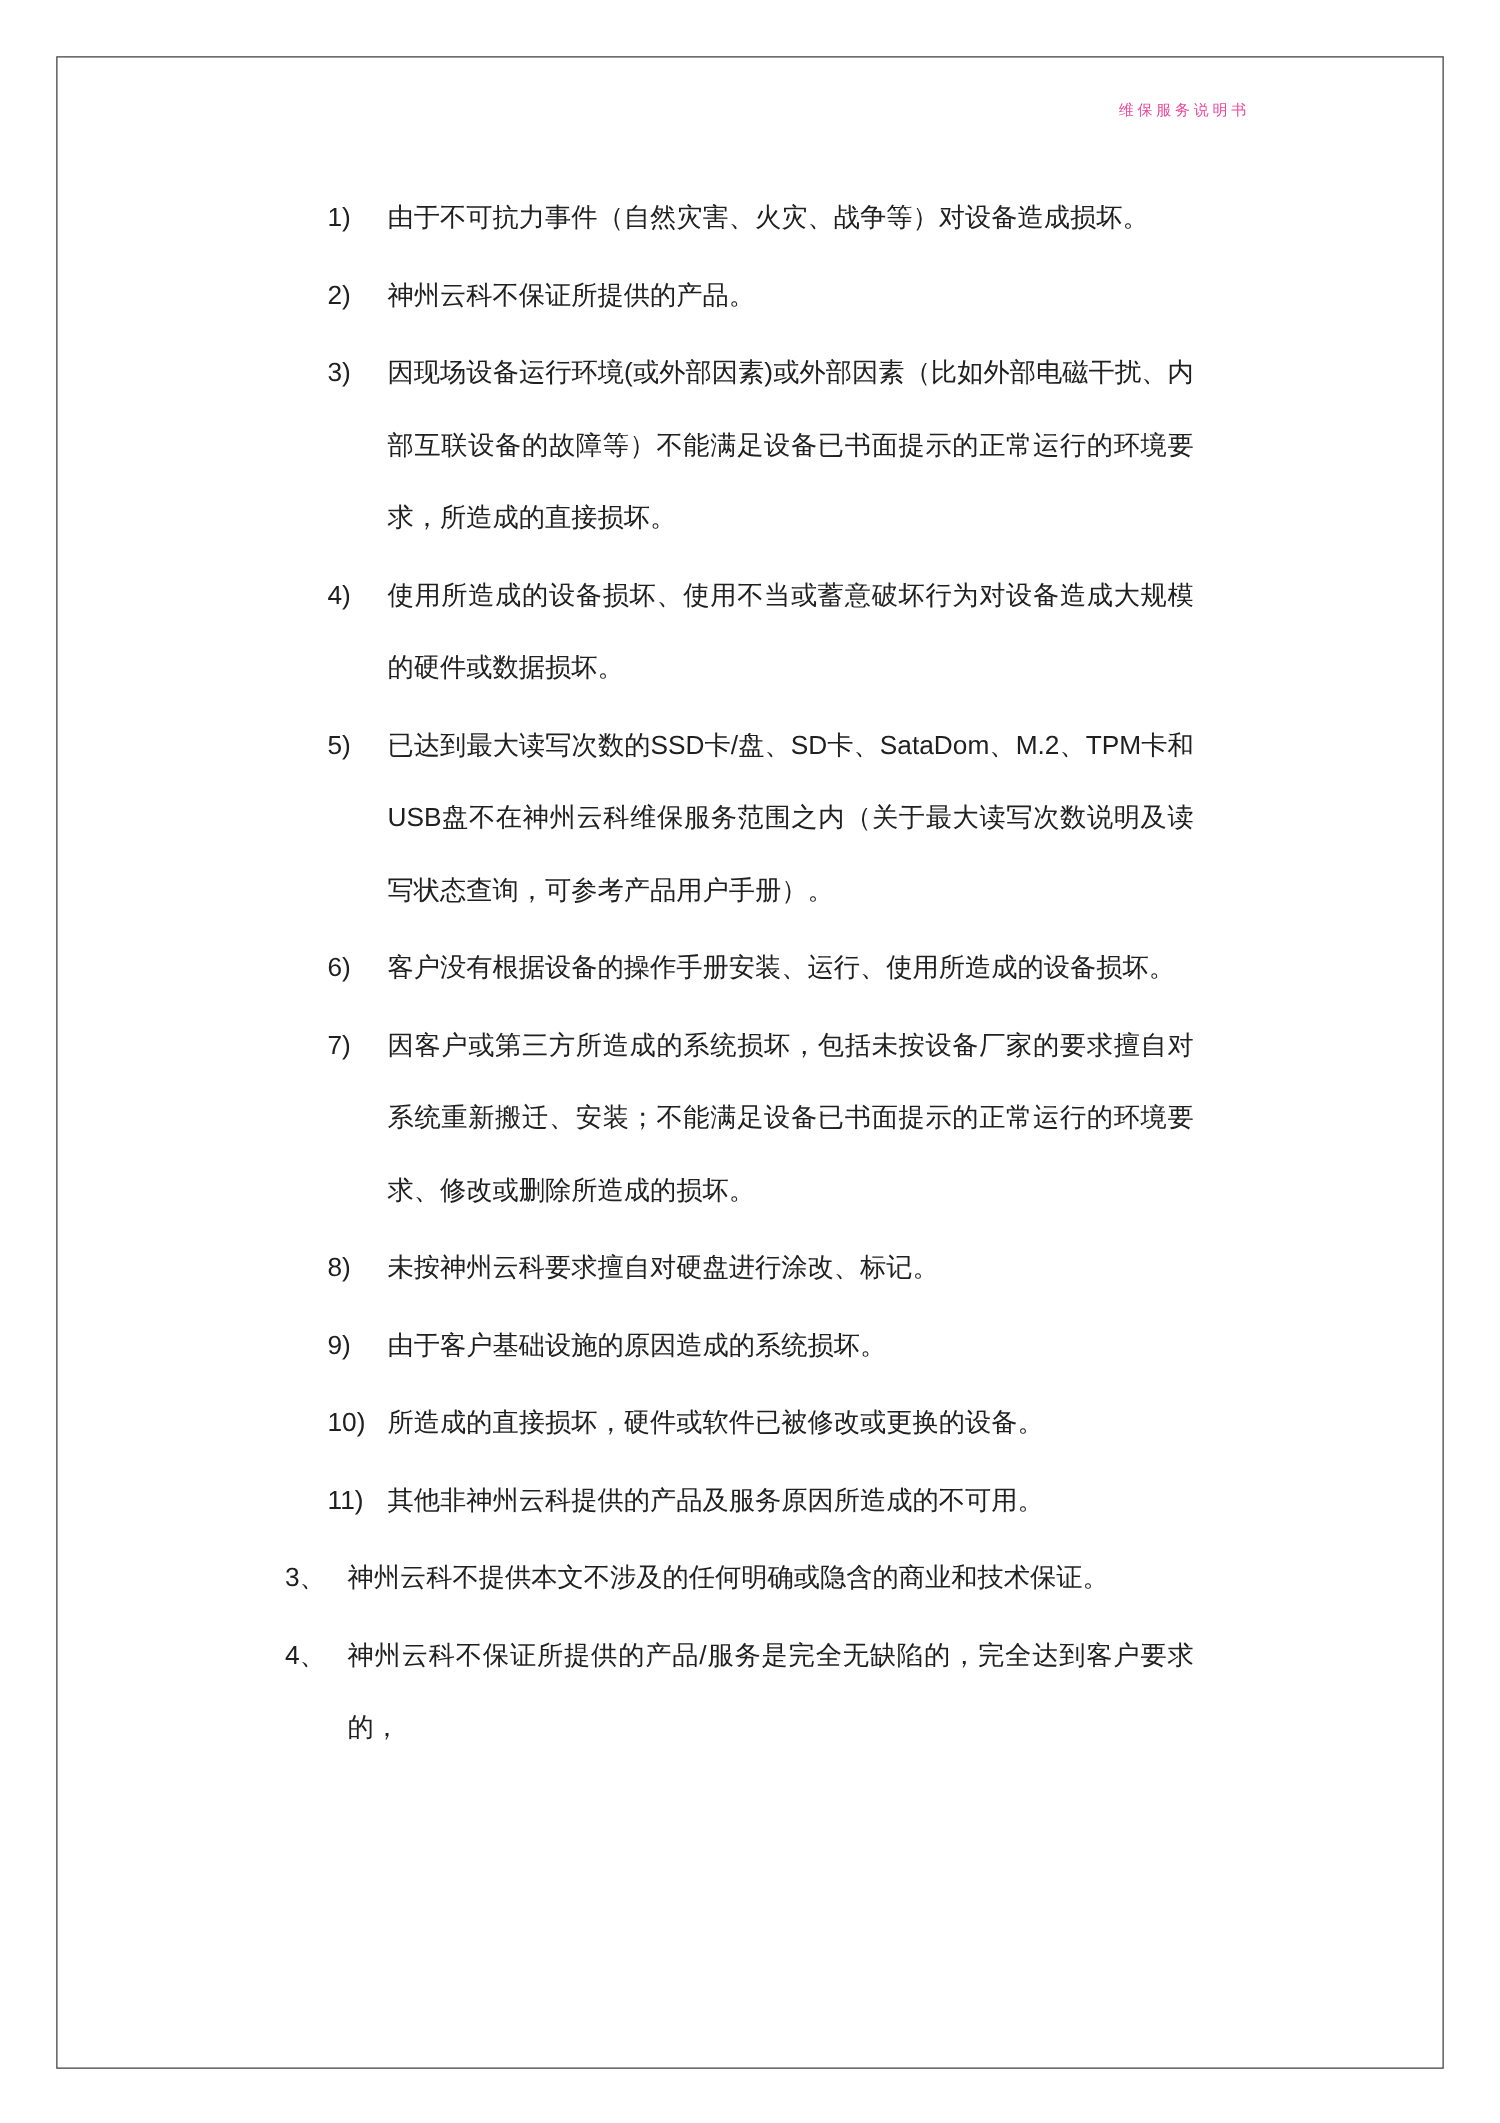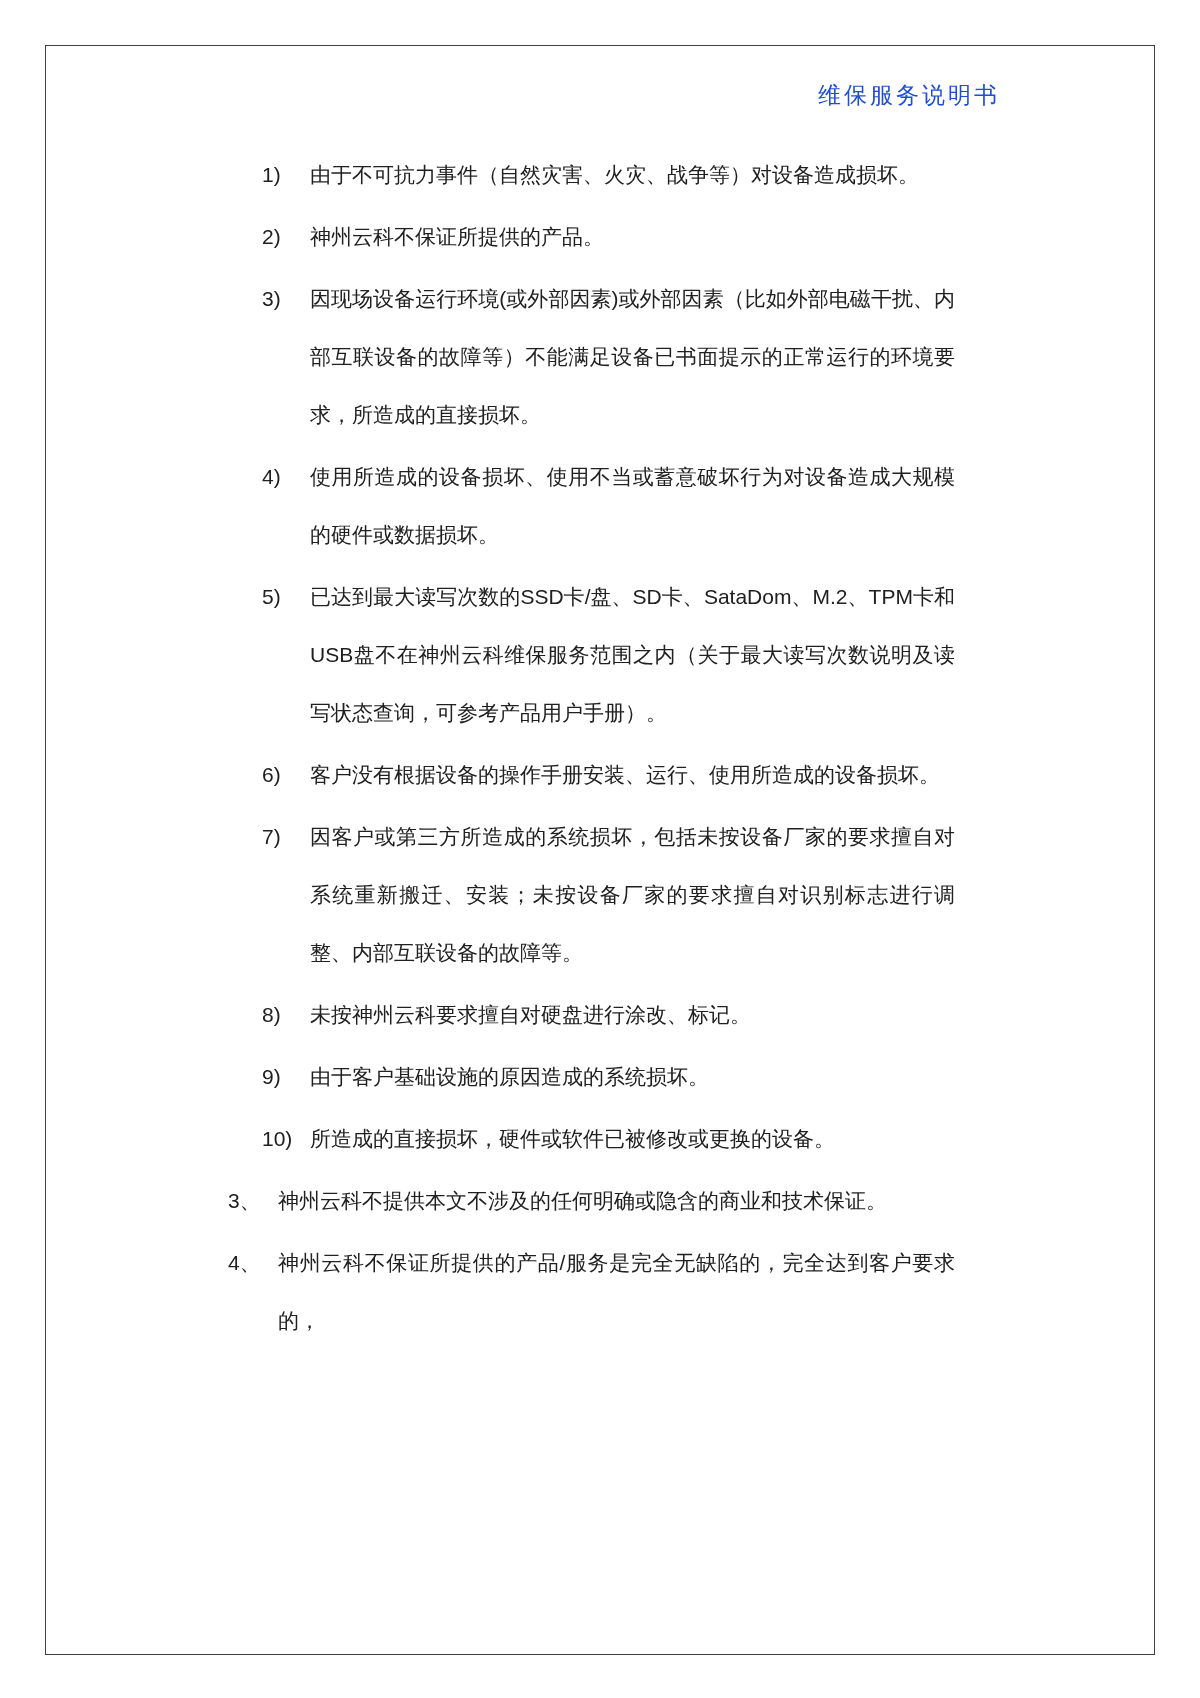--- a/index.html
+++ b/index.html
@@ -23,23 +23,23 @@
     width: 1110px;
     height: 1610px;
     border: 1px solid #3f3f3f;
     box-sizing: border-box;
   }
   .header {
     position: absolute;
     top: 80px;
     right: 200px;
     font-family: Liberation Mono, monospace;
-    font-size: 23px;
+    font-size: 12px;
     letter-spacing: 3px;
-    color: #1d4ed8;
+    color: #ec4899;
     white-space: nowrap;
   }
   .content {
     position: absolute;
     left: 228px;
     top: 146px;
     width: 727px;
     font-size: 21px;
     line-height: 58px;
   }
@@ -117,33 +117,37 @@
         <div class="list-item">
           <span class="num">5)</span>
           <div class="li-text">已达到最大读写次数的SSD卡/盘、SD卡、SataDom、M.2、TPM卡和USB盘不在神州云科维保服务范围之内（关于最大读写次数说明及读写状态查询，可参考产品用户手册）。</div>
         </div>
         <div class="list-item">
           <span class="num">6)</span>
           <div class="li-text">客户没有根据设备的操作手册安装、运行、使用所造成的设备损坏。</div>
         </div>
         <div class="list-item">
           <span class="num">7)</span>
-          <div class="li-text">因客户或第三方所造成的系统损坏，包括未按设备厂家的要求擅自对系统重新搬迁、安装；未按设备厂家的要求擅自对识别标志进行调整、内部互联设备的故障等。</div>
+          <div class="li-text">因客户或第三方所造成的系统损坏，包括未按设备厂家的要求擅自对系统重新搬迁、安装；不能满足设备已书面提示的正常运行的环境要求、修改或删除所造成的损坏。</div>
         </div>
         <div class="list-item">
           <span class="num">8)</span>
           <div class="li-text">未按神州云科要求擅自对硬盘进行涂改、标记。</div>
         </div>
         <div class="list-item">
           <span class="num">9)</span>
           <div class="li-text">由于客户基础设施的原因造成的系统损坏。</div>
         </div>
         <div class="list-item">
           <span class="num">10)</span>
           <div class="li-text">所造成的直接损坏，硬件或软件已被修改或更换的设备。</div>
+        </div>
+        <div class="list-item">
+          <span class="num">11)</span>
+          <div class="li-text">其他非神州云科提供的产品及服务原因所造成的不可用。</div>
         </div>
       </div>
     <div class="outer-list" id="outer-list">
         <div class="list-item">
           <span class="num">3、</span>
           <div class="li-text">神州云科不提供本文不涉及的任何明确或隐含的商业和技术保证。</div>
         </div>
         <div class="list-item">
           <span class="num">4、</span>
           <div class="li-text">神州云科不保证所提供的产品/服务是完全无缺陷的，完全达到客户要求的，</div>

